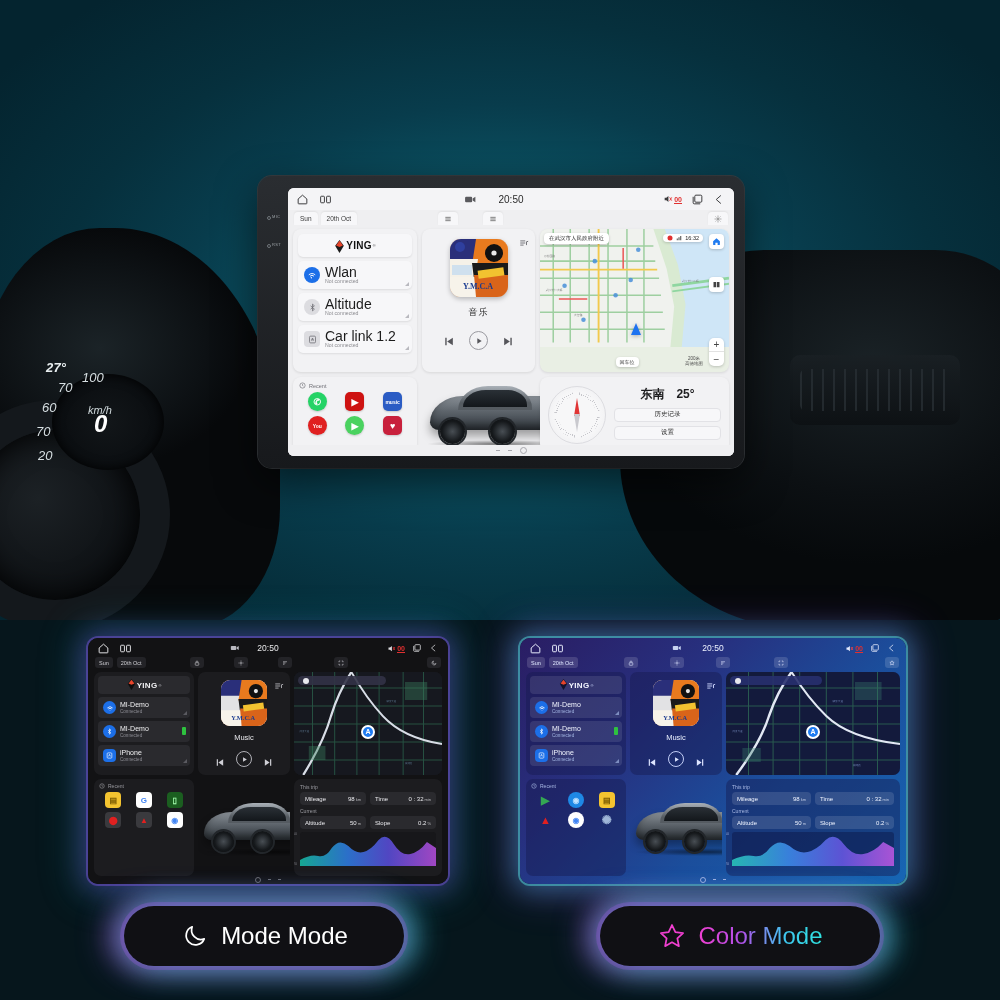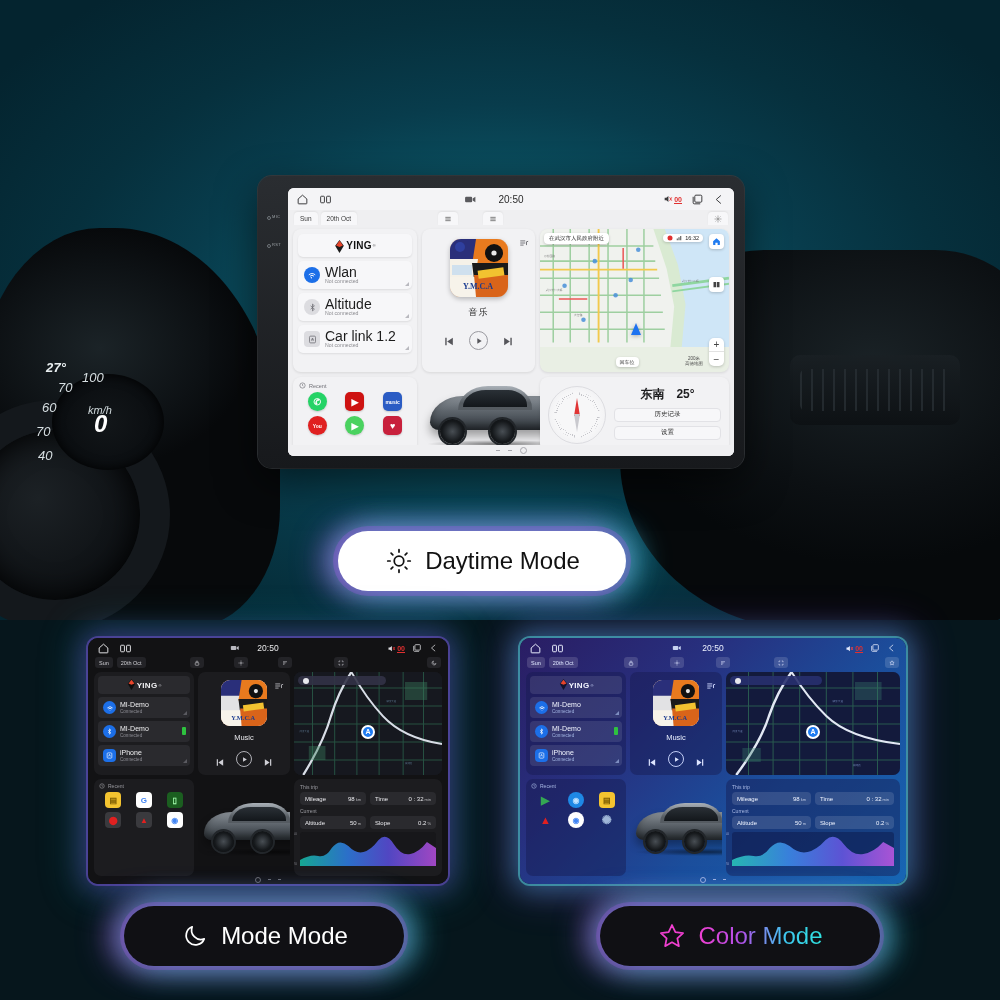--- a/index.html
+++ b/index.html
@@ -407,21 +407,21 @@
 <div class="hero">
 
   <div class="dash-left"></div>
   <div class="steering"></div>
   <div class="dash-right"></div>
   <div class="vents"></div>
 
   <div class="cluster">
     <div class="temp">27°</div>
     <div class="dial"></div>
-    <div class="tick" style="left:14px;top:96px">40</div>
+    <div class="tick" style="left:14px;top:96px">20</div>
     <div class="tick" style="left:12px;top:72px">70</div>
     <div class="tick" style="left:18px;top:48px">60</div>
     <div class="tick" style="left:34px;top:28px">70</div>
     <div class="tick" style="left:58px;top:18px">100</div>
     <div class="spd-unit">km/h</div>
     <div class="spd-val">0</div>
   </div>
 
 
   <div class="tablet">
@@ -716,29 +716,20 @@
       </div>
 
       <div class="homebar">
         <span class="hb-dash"></span>
         <span class="hb-dash"></span>
         <span class="hb-circ"></span>
       </div>
     </div>
   </div>
 
-  <div class="pill day">
-    <span class="pill-ico">
-      <svg width="26" height="26" viewBox="0 0 24 24" fill="none" stroke="#111" stroke-width="1.6" stroke-linecap="round">
-        <circle cx="12" cy="12" r="4.4"></circle>
-        <path d="M12 1.6v2.2M12 20.2v2.2M22.4 12h-2.2M3.8 12H1.6M19.3 4.7l-1.6 1.6M6.3 17.7l-1.6 1.6M19.3 19.3l-1.6-1.6M6.3 6.3 4.7 4.7"></path>
-      </svg>
-    </span>
-    <span class="pill-label">Daytime Mode</span>
-  </div>
 </div>
 
 <div class="bottom"></div>
 
 <div class="mini night theme-night">
   <div class="m-screen">
     <div class="m-status">
       <span class="ic">
         <svg viewBox="0 0 24 24" fill="none" stroke="#e3e3e6" stroke-width="1.8">
             <path d="M4 11 12 4l8 7v8a1 1 0 0 1-1 1H5a1 1 0 0 1-1-1z"></path>

